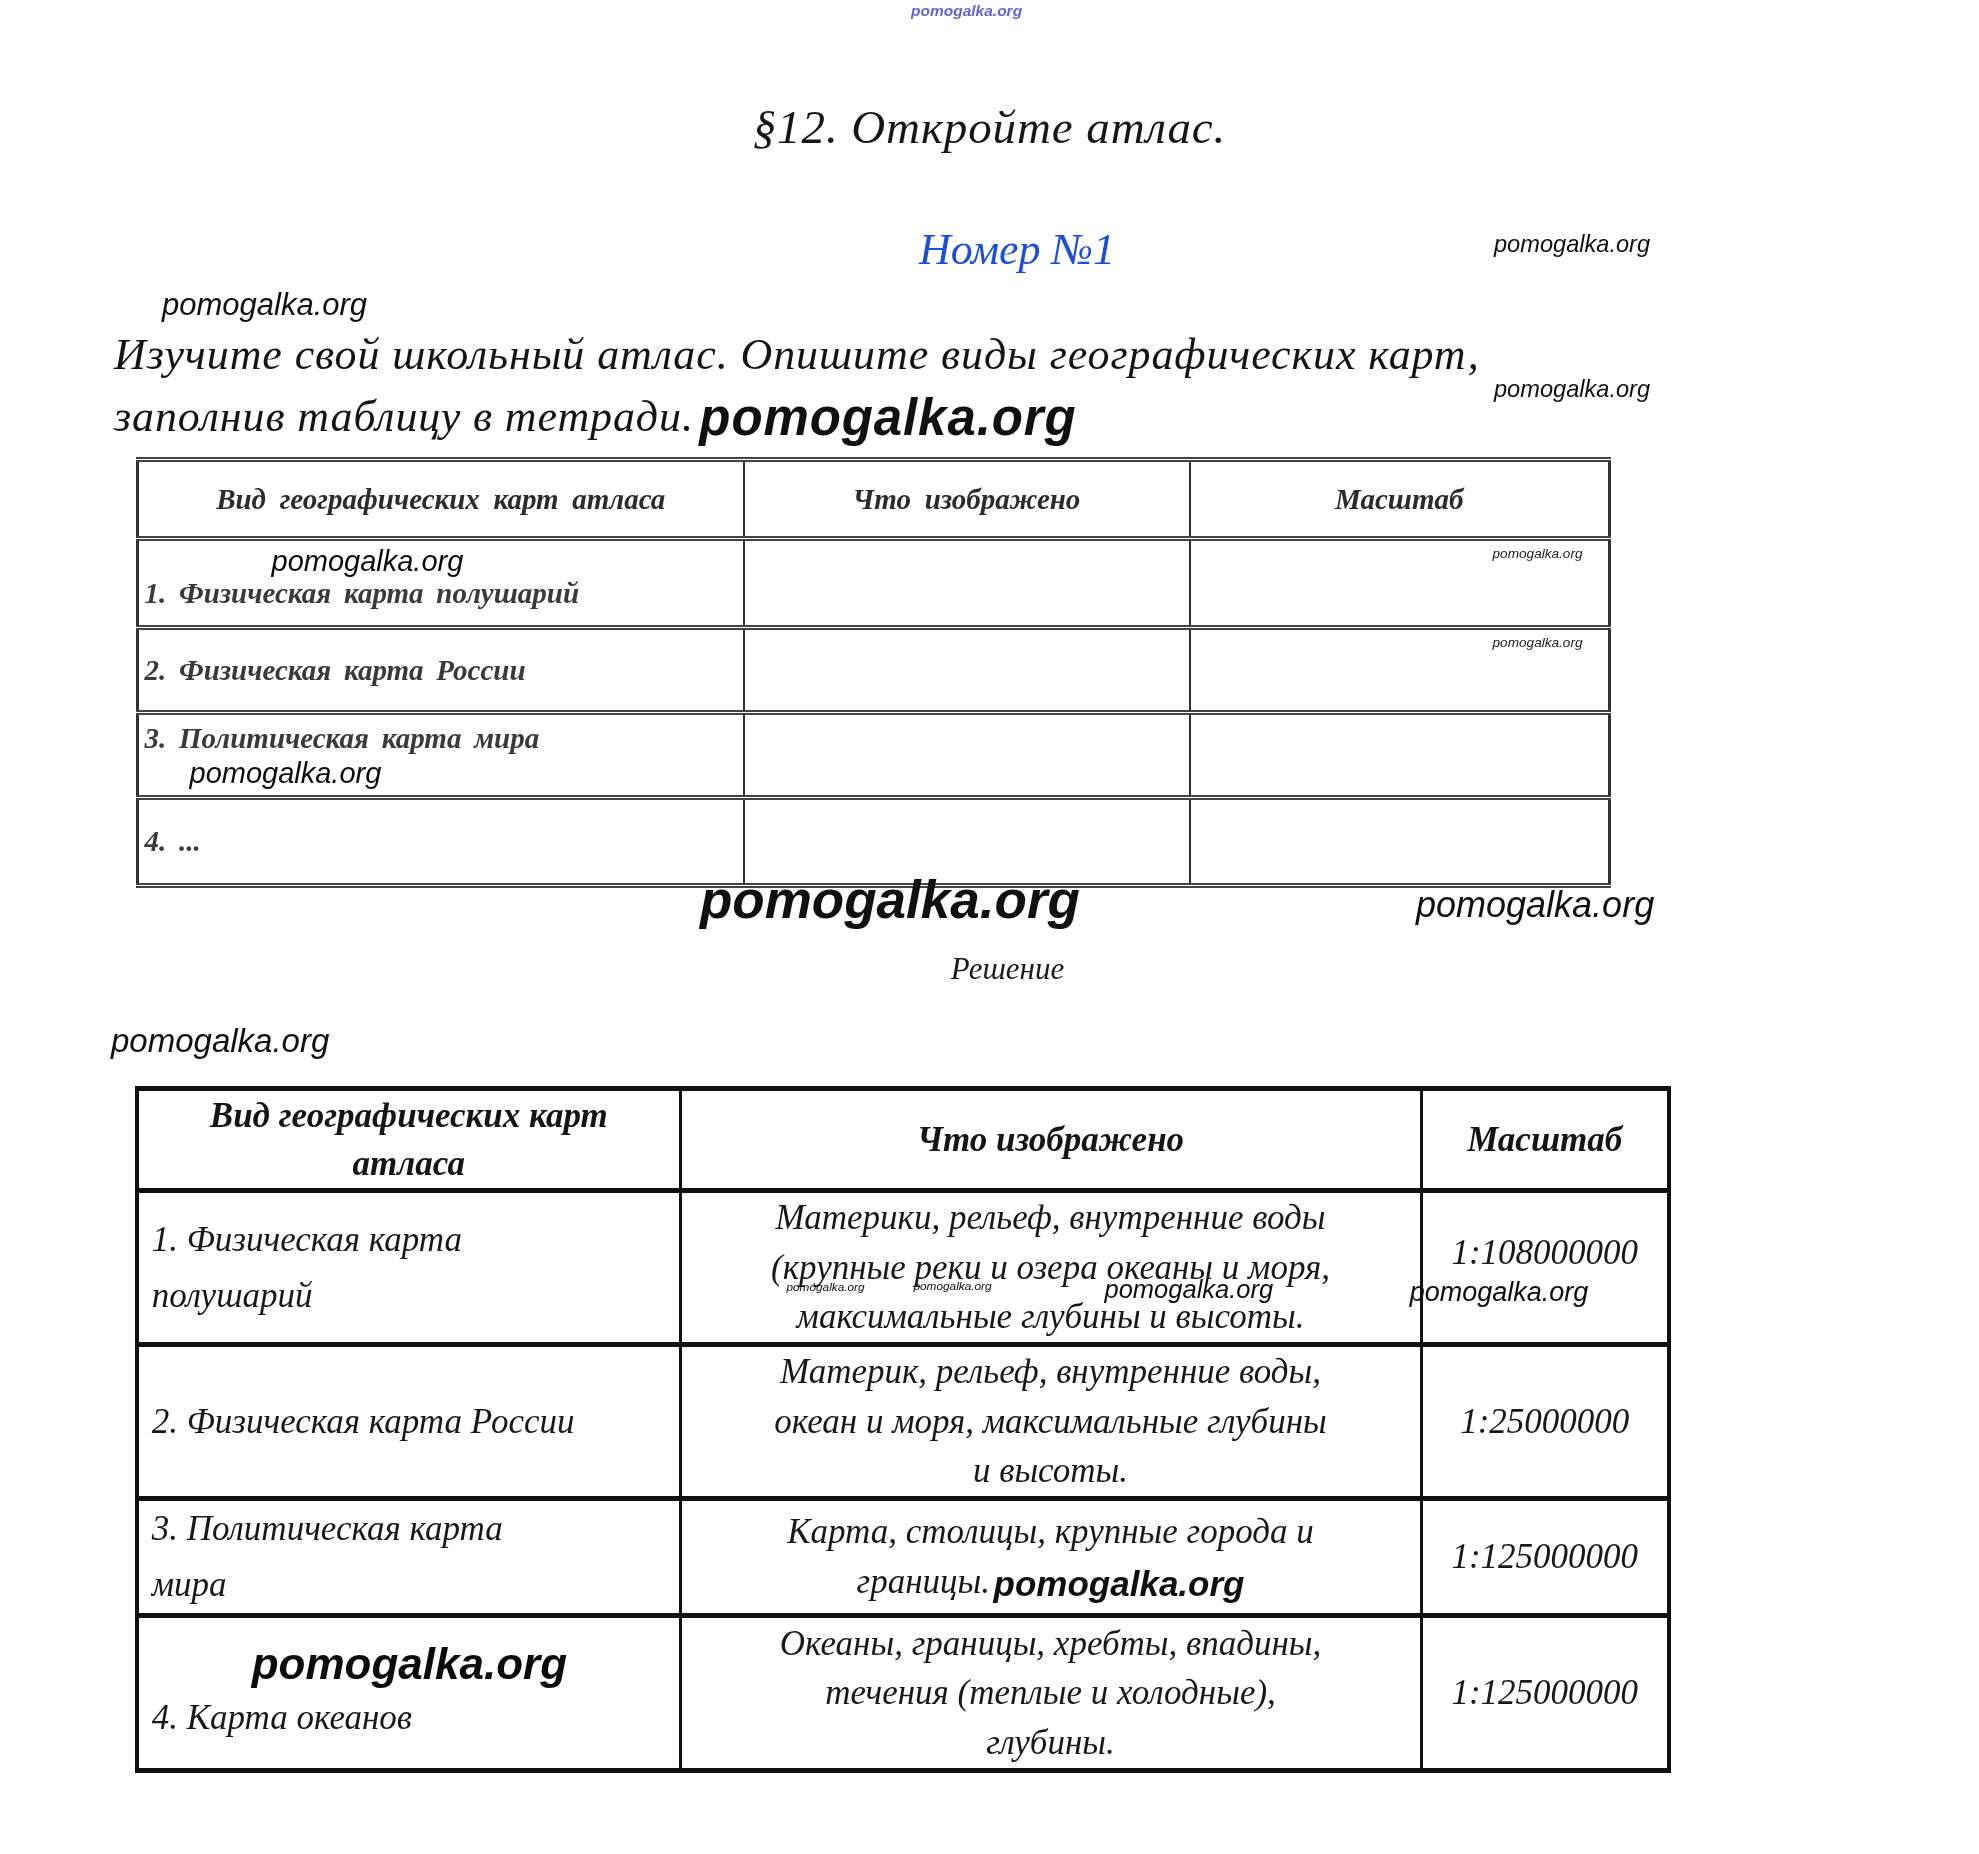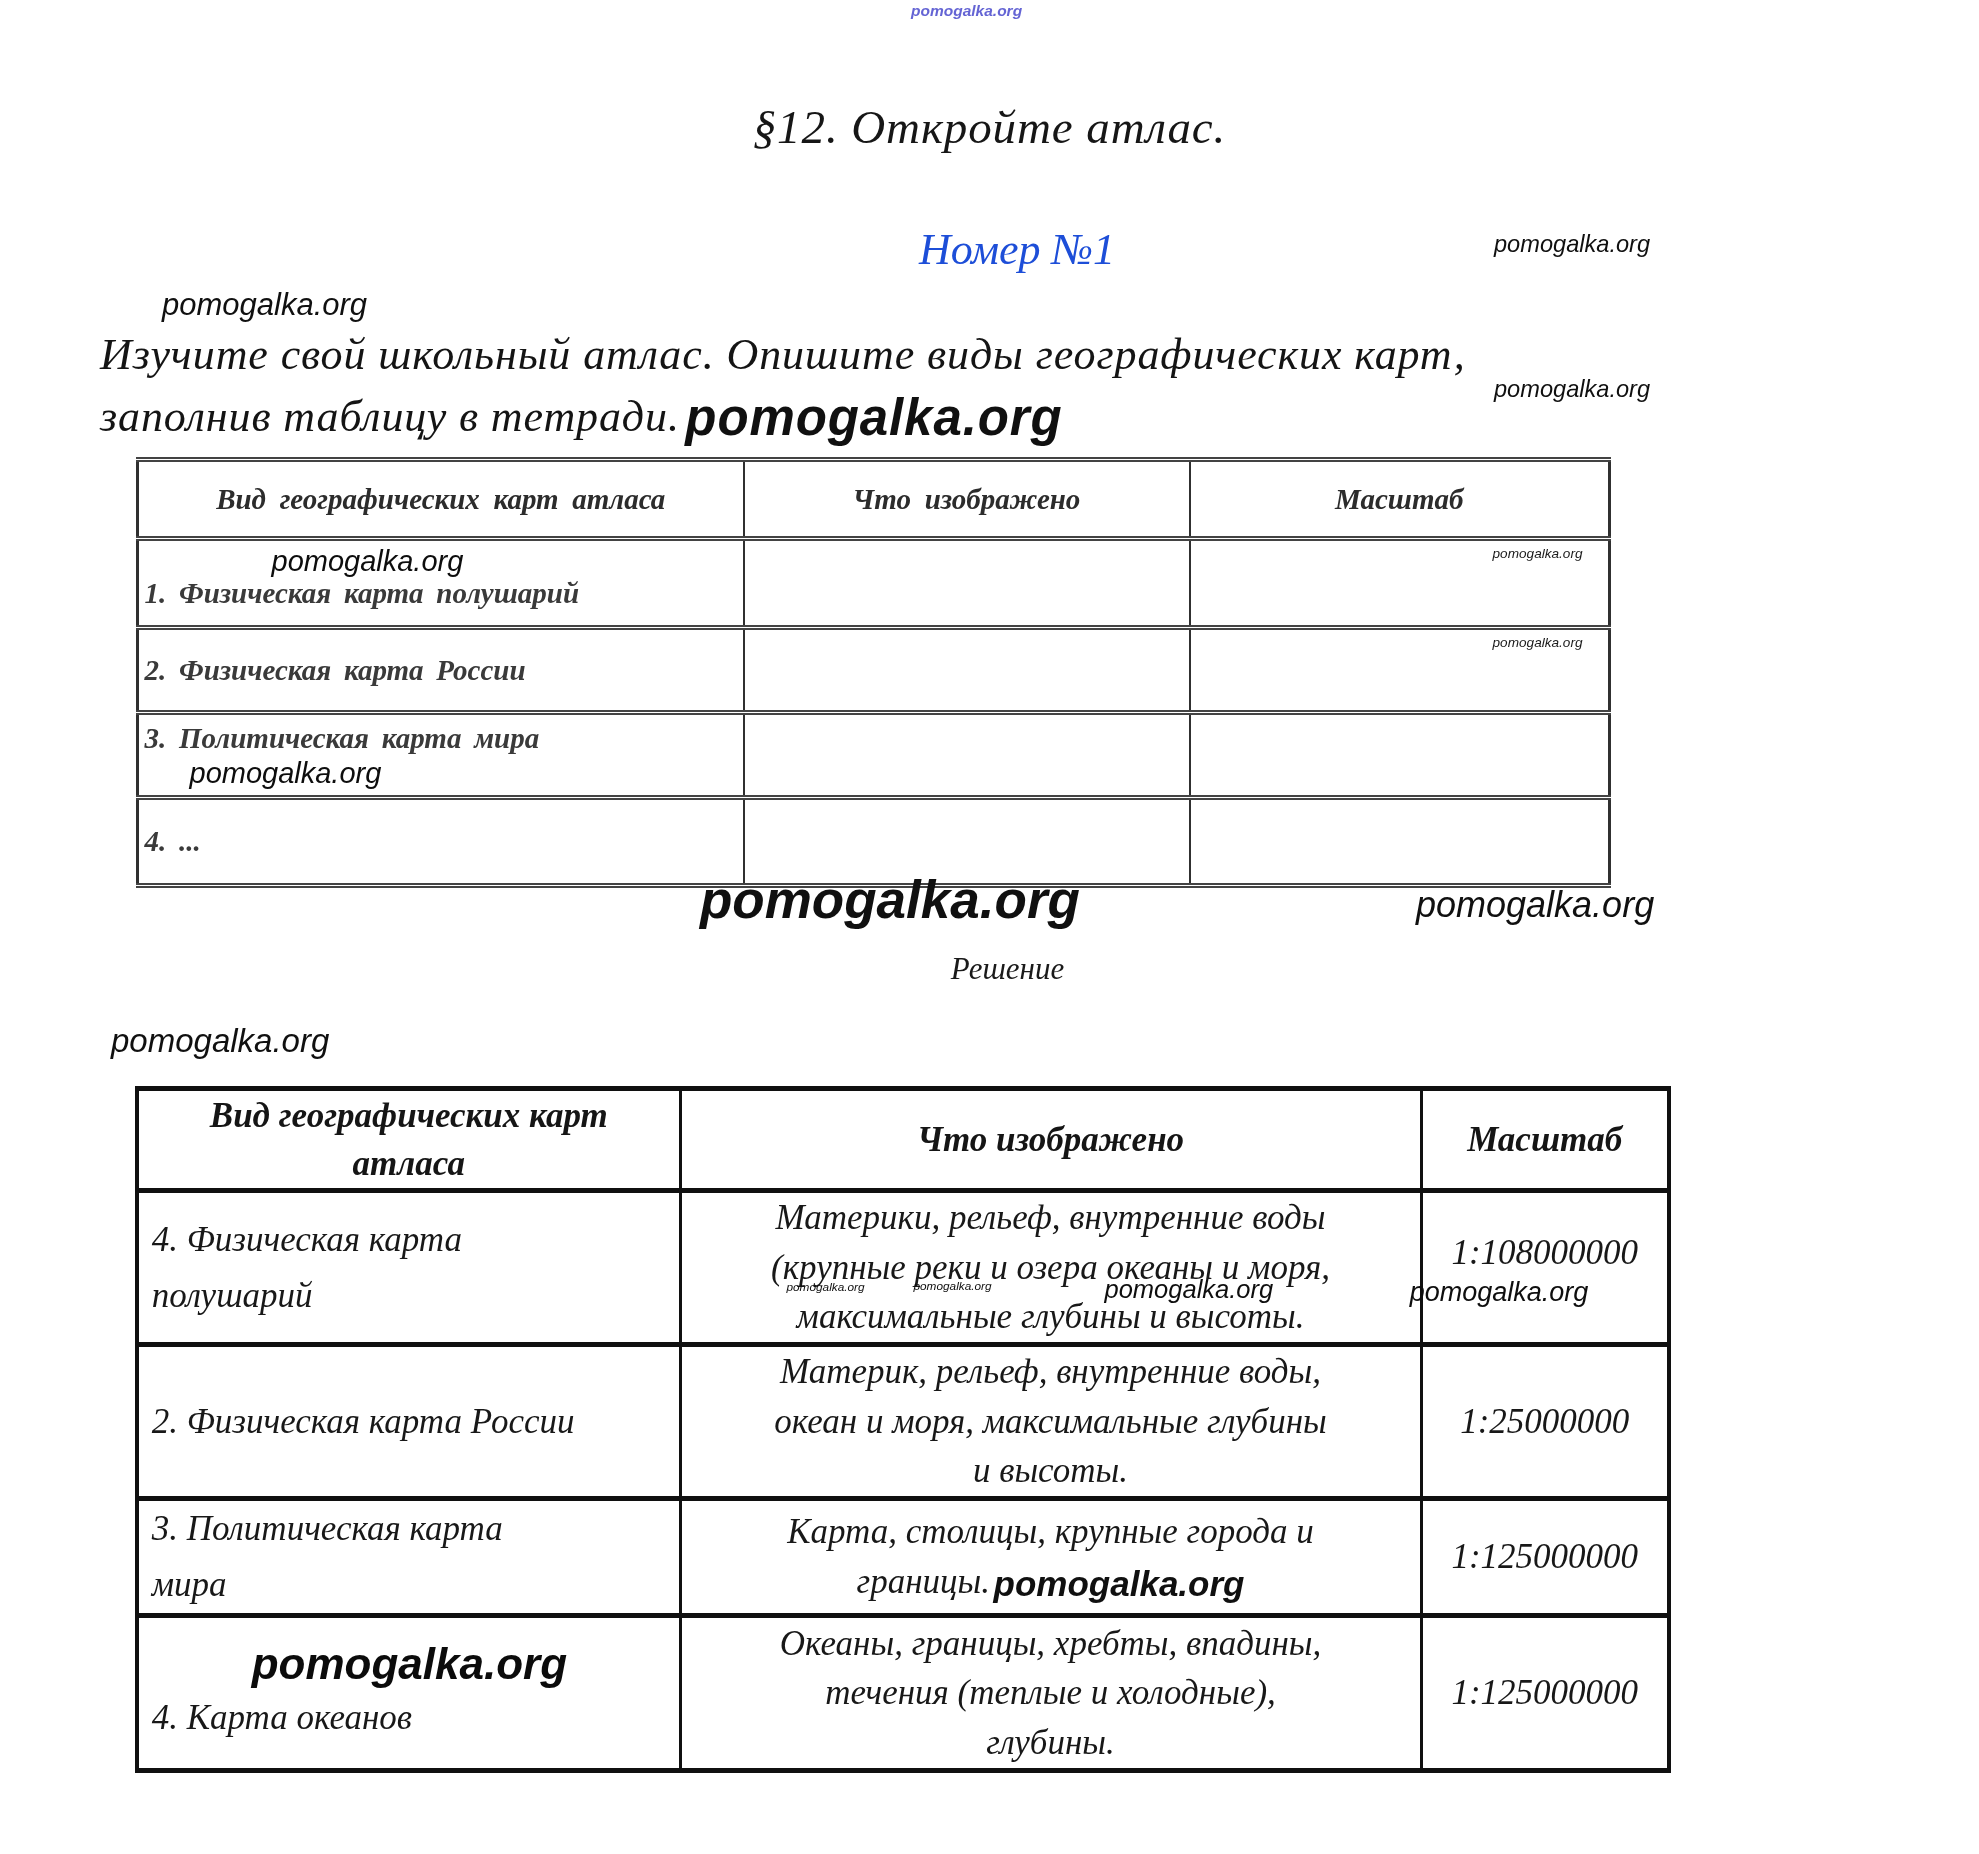--- a/index.html
+++ b/index.html
@@ -33,21 +33,21 @@
   
   .doc-title{
     position:absolute;left:0;top:100px;width:100%;
     text-align:center;font-size:47px;letter-spacing:0.9px;color:#161616;
   }
   .task-number{
     position:absolute;left:0;top:224px;width:100%;
     text-align:center;font-size:44px;color:#1d4ed8;padding-left:55px;box-sizing:border-box;
   }
   .instruction{
-    position:absolute;left:100px;top:324px;width:1782px;
+    position:absolute;left:114px;top:324px;width:1782px;
     font-size:44px;letter-spacing:0.9px;line-height:1.42;color:#141414;
   }
   .pre{white-space:pre-line;}
   .solution-heading{
     position:absolute;left:0;top:951px;width:100%;
     text-align:center;font-size:31px;color:#1a1a1a;padding-left:36px;box-sizing:border-box;
   }
   
   table.t1{
     position:absolute;left:136px;top:457px;
@@ -175,21 +175,21 @@
         <col style="width:248px">
       </colgroup>
     <tbody>
         <tr style="height:102px">
       <th class="pre">Вид географических карт
 атласа</th>
       <th>Что изображено</th>
       <th>Масштаб</th>
     </tr>
     <tr style="height:148px">
-      <td class="c1 pre">4. Физическая карта
+      <td class="c1 pre">1. Физическая карта
 полушарий</td>
       <td class="c2">
         <span class="pre">Материки, рельеф, внутренние воды
 (крупные реки и озера океаны и моря,
 максимальные глубины и высоты.</span>
         <span class="ov-wm s13" style="left:105px;top:89px;">pomogalka.org</span>
         <span class="ov-wm s13" style="left:232px;top:88px;">pomogalka.org</span>
         <span class="ov-wm s28" style="left:423px;top:84px;">pomogalka.org</span>
       </td>
       <td class="c3">

